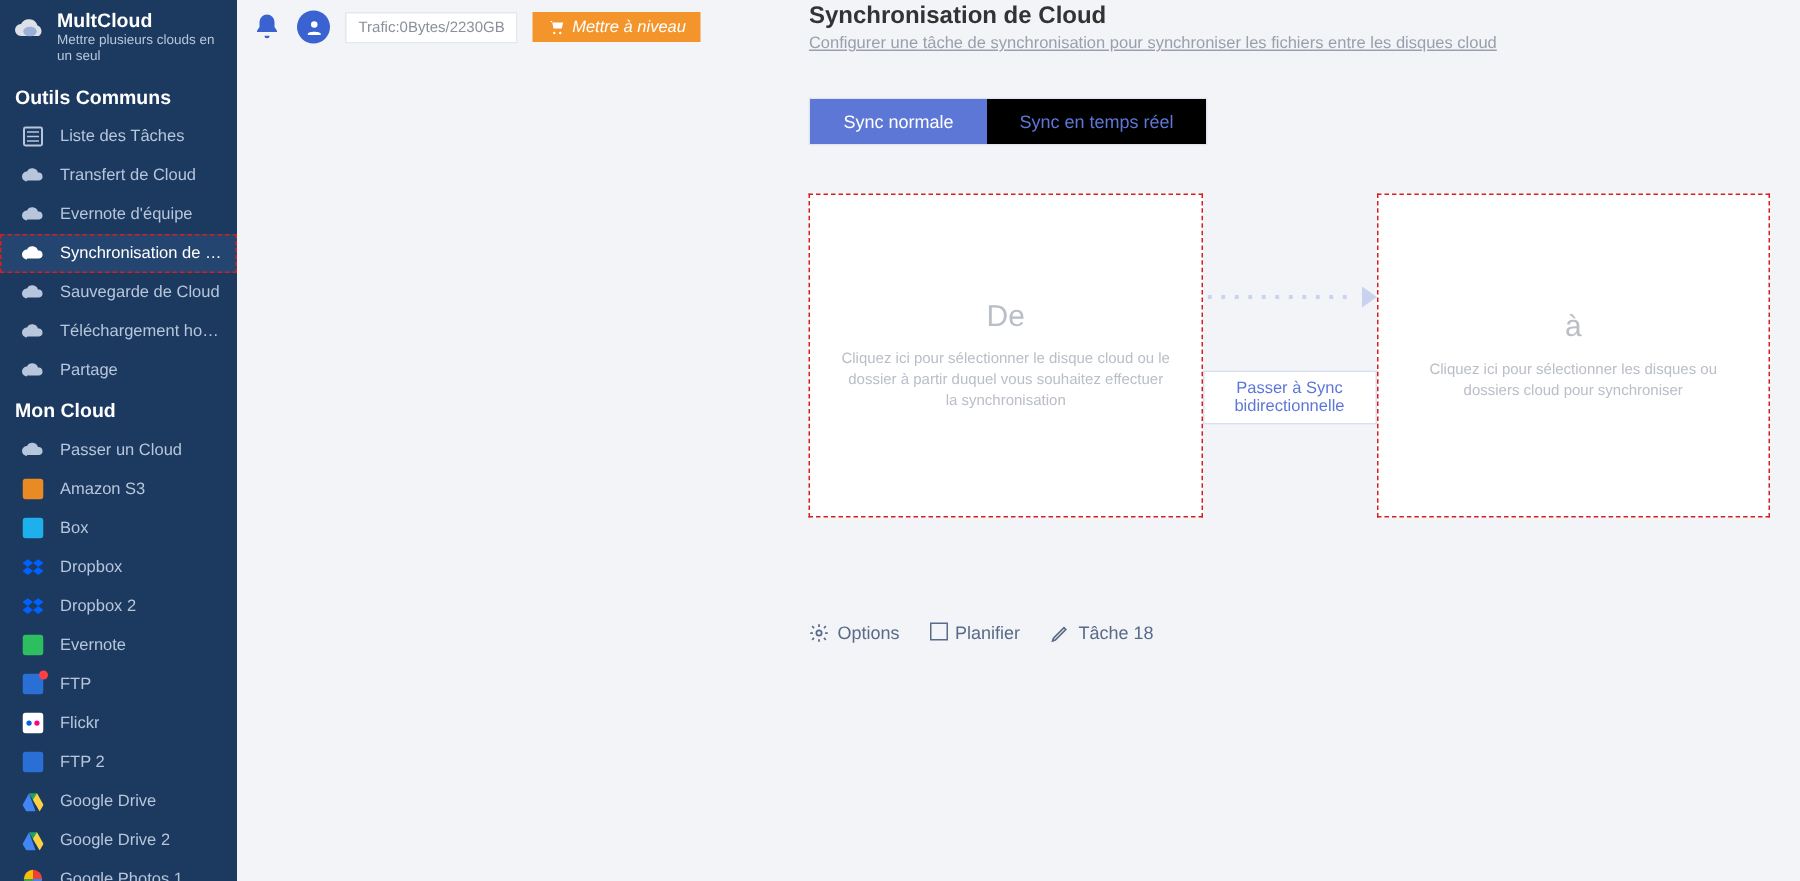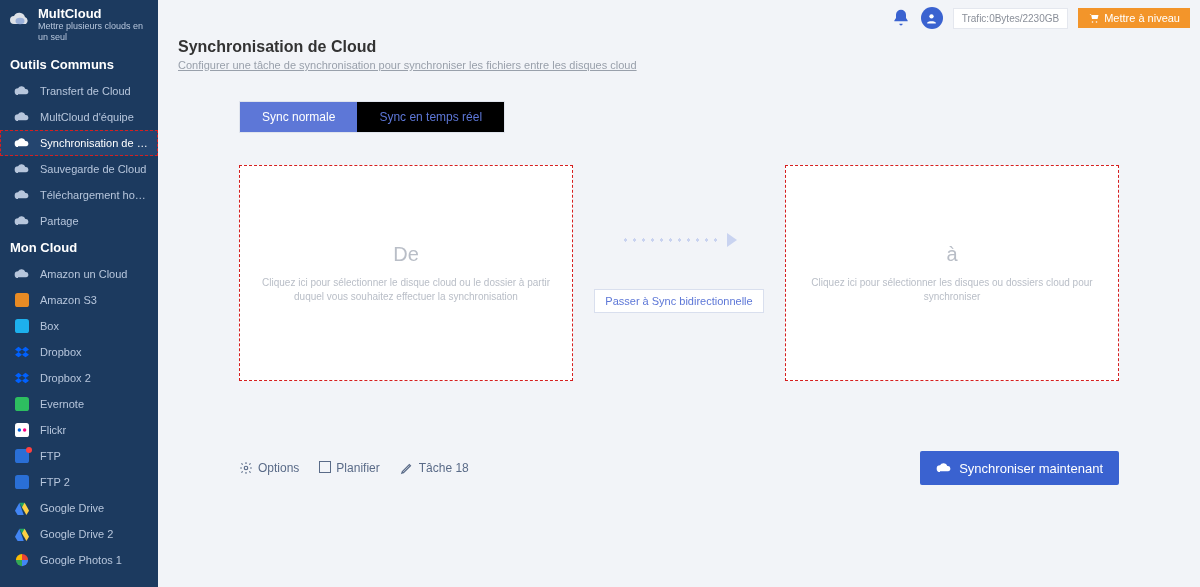--- a/index.html
+++ b/index.html
@@ -16,26 +16,26 @@
 .brand-text .brand-tag { color: #b7c6dc; font-size: 9px; line-height: 11px; }
 .section-title { color: #fff; font-weight: bold; font-size: 13px; padding: 6px 10px; }
 .nav-item { display: flex; align-items: center; gap: 10px; padding: 5px 10px 5px 14px; font-size: 11px; cursor: pointer; position: relative; }
 .nav-item.active { background: #24456f; color: #fff; }
 .nav-item.highlight-box { outline: 1.5px dashed #d61f1f; outline-offset: -1px; }
 .nav-icn { width: 16px; height: 16px; display: grid; place-items: center; }
 .nav-label { white-space: nowrap; overflow: hidden; text-overflow: ellipsis; }
 .badge-dot { width: 6px; height: 6px; border-radius: 50%; background: #ff4040; position: absolute; left: 26px; top: 4px; }
 
 
-.main { flex: 1; display: flex; flex-direction: column; min-width: 0; }
+.main { flex: 1; display: flex; flex-direction: row; min-width: 0; gap: 42px; }
 .topbar { display: flex; align-items: center; justify-content: flex-end; gap: 10px; padding: 6px 10px; height: 36px; }
 .bell { width: 20px; height: 20px; color: #3a62d0; cursor: pointer; }
 .avatar { width: 22px; height: 22px; border-radius: 50%; background: #3a62d0; display: grid; place-items: center; color: #fff; cursor: pointer; }
 .traffic { font-size: 10px; color: #8a8f99; background: #fff; padding: 4px 8px; border: 1px solid #e4e7ee; cursor: default; }
-.upgrade-btn { background: #f3952a; color: #fff; font-size: 11px; border: none; padding: 4px 10px; cursor: pointer; display: flex; align-items: center; gap: 4px; }
+.upgrade-btn { background: #f3952a; color: #fff; font-size: 11px; border: none; padding: 4px 10px; cursor: pointer; display: flex; align-items: center; gap: 4px; font-style: italic; }
 
 .content { padding: 2px 20px 10px 20px; flex: 1; overflow: auto; }
 .page-title { font-size: 16px; color: #333; font-weight: 600; }
 .page-sub { font-size: 11px; color: #99a0ab; margin-top: 3px; text-decoration: underline; }
 
 .inner { max-width: 880px; margin: 30px auto 0 auto; }
 
 .tab-row { display: inline-flex; border: 1px solid #e0e4ed; background: #fff; margin-bottom: 32px; }
 .tab { font-size: 12px; padding: 8px 22px; color: #5d77d7; background: #000000; border: none; cursor: pointer; }
 .tab.active { background: #5d77d7; color: #fff; }
@@ -76,33 +76,44 @@
     <div class="brand-text">
       <div class="brand-name">MultCloud</div>
       <div class="brand-tag">Mettre plusieurs clouds en un seul</div>
     </div>
   </div>
 
   <div class="section-title">Outils Communs</div>
 
   <div class="nav-item">
     <span class="nav-icn">
+        <svg width="16" height="16" viewBox="0 0 16 16" fill="currentColor">
+          <rect x="2" y="2" width="12" height="12" rx="1" fill="none" stroke="currentColor" stroke-width="1.3"></rect>
+          <line x1="4" y1="5" x2="12" y2="5" stroke="currentColor"></line>
+          <line x1="4" y1="8" x2="12" y2="8" stroke="currentColor"></line>
+          <line x1="4" y1="11" x2="12" y2="11" stroke="currentColor"></line>
+        </svg>
+      </span>
+    <span class="nav-label">Liste des Tâches</span>
+  </div>
+  <div class="nav-item">
+    <span class="nav-icn">
         <svg width="16" height="16" viewBox="0 0 24 24" fill="currentColor">
           <path d="M6 18a5 5 0 010-10 6 6 0 0111 1 4 4 0 011 8H6z"></path>
         </svg>
       </span>
     <span class="nav-label">Transfert de Cloud</span>
   </div>
   <div class="nav-item">
     <span class="nav-icn">
         <svg width="16" height="16" viewBox="0 0 24 24" fill="currentColor">
           <path d="M6 18a5 5 0 010-10 6 6 0 0111 1 4 4 0 011 8H6z"></path>
         </svg>
       </span>
-    <span class="nav-label">MultCloud d'équipe</span>
+    <span class="nav-label">Evernote d'équipe</span>
   </div>
   <div class="nav-item active highlight-box">
     <span class="nav-icn">
         <svg width="16" height="16" viewBox="0 0 24 24" fill="currentColor">
           <path d="M6 18a5 5 0 010-10 6 6 0 0111 1 4 4 0 011 8H6z"></path>
         </svg>
       </span>
     <span class="nav-label">Synchronisation de Cloud</span>
   </div>
   <div class="nav-item">
@@ -131,21 +142,21 @@
   </div>
 
   <div class="section-title">Mon Cloud</div>
 
   <div class="nav-item">
     <span class="nav-icn">
         <svg width="16" height="16" viewBox="0 0 24 24" fill="currentColor">
           <path d="M6 18a5 5 0 010-10 6 6 0 0111 1 4 4 0 011 8H6z"></path>
         </svg>
       </span>
-    <span class="nav-label">Amazon un Cloud</span>
+    <span class="nav-label">Passer un Cloud</span>
   </div>
   <div class="nav-item">
     <span class="nav-icn">
         <svg width="14" height="14" viewBox="0 0 16 16">
           <rect width="16" height="16" rx="3" fill="#e88b24"></rect>
         </svg>
       </span>
     <span class="nav-label">Amazon S3</span>
   </div>
   <div class="nav-item">
@@ -172,39 +183,39 @@
       </span>
     <span class="nav-label">Dropbox 2</span>
   </div>
   <div class="nav-item">
     <span class="nav-icn">
         <svg width="14" height="14" viewBox="0 0 16 16">
           <rect width="16" height="16" rx="3" fill="#2dbe60"></rect>
         </svg>
       </span>
     <span class="nav-label">Evernote</span>
+  </div>
+  <div class="nav-item">
+    <span class="nav-icn">
+        <svg width="14" height="14" viewBox="0 0 16 16">
+          <rect width="16" height="16" rx="3" fill="#2a6fd6"></rect>
+        </svg>
+      </span>
+    <span class="nav-label">FTP</span>
+    <span class="badge-dot"></span>
   </div>
   <div class="nav-item">
     <span class="nav-icn">
         <svg width="14" height="14" viewBox="0 0 16 16">
           <rect width="16" height="16" rx="3" fill="#fff"></rect>
           <circle cx="5" cy="8" r="2" fill="#0063dc"></circle>
           <circle cx="11" cy="8" r="2" fill="#ff0084"></circle>
         </svg>
       </span>
     <span class="nav-label">Flickr</span>
-  </div>
-  <div class="nav-item">
-    <span class="nav-icn">
-        <svg width="14" height="14" viewBox="0 0 16 16">
-          <rect width="16" height="16" rx="3" fill="#2a6fd6"></rect>
-        </svg>
-      </span>
-    <span class="nav-label">FTP</span>
-    <span class="badge-dot"></span>
   </div>
   <div class="nav-item">
     <span class="nav-icn">
         <svg width="14" height="14" viewBox="0 0 16 16">
           <rect width="16" height="16" rx="3" fill="#2a6fd6"></rect>
         </svg>
       </span>
     <span class="nav-label">FTP 2</span>
   </div>
   <div class="nav-item">
@@ -315,24 +326,16 @@
           </div>
           <div class="foot-item task-name">
             <span class="ic">
                 <svg width="14" height="14" viewBox="0 0 24 24" fill="none" stroke="currentColor" stroke-width="2">
                   <path d="M3 21l3-1 12-12-2-2L4 18l-1 3z"></path>
                 </svg>
               </span>
             <span>Tâche 18</span>
           </div>
         </div>
-        <button class="sync-btn">
-          <span>
-              <svg width="16" height="16" viewBox="0 0 24 24" fill="#fff">
-                <path d="M6 18a5 5 0 010-10 6 6 0 0111 1 4 4 0 011 8H6z"></path>
-              </svg>
-            </span>
-          <span>Synchroniser maintenant</span>
-        </button>
       </div>
     </div>
   </div>
 </div>
 
 </body></html>

